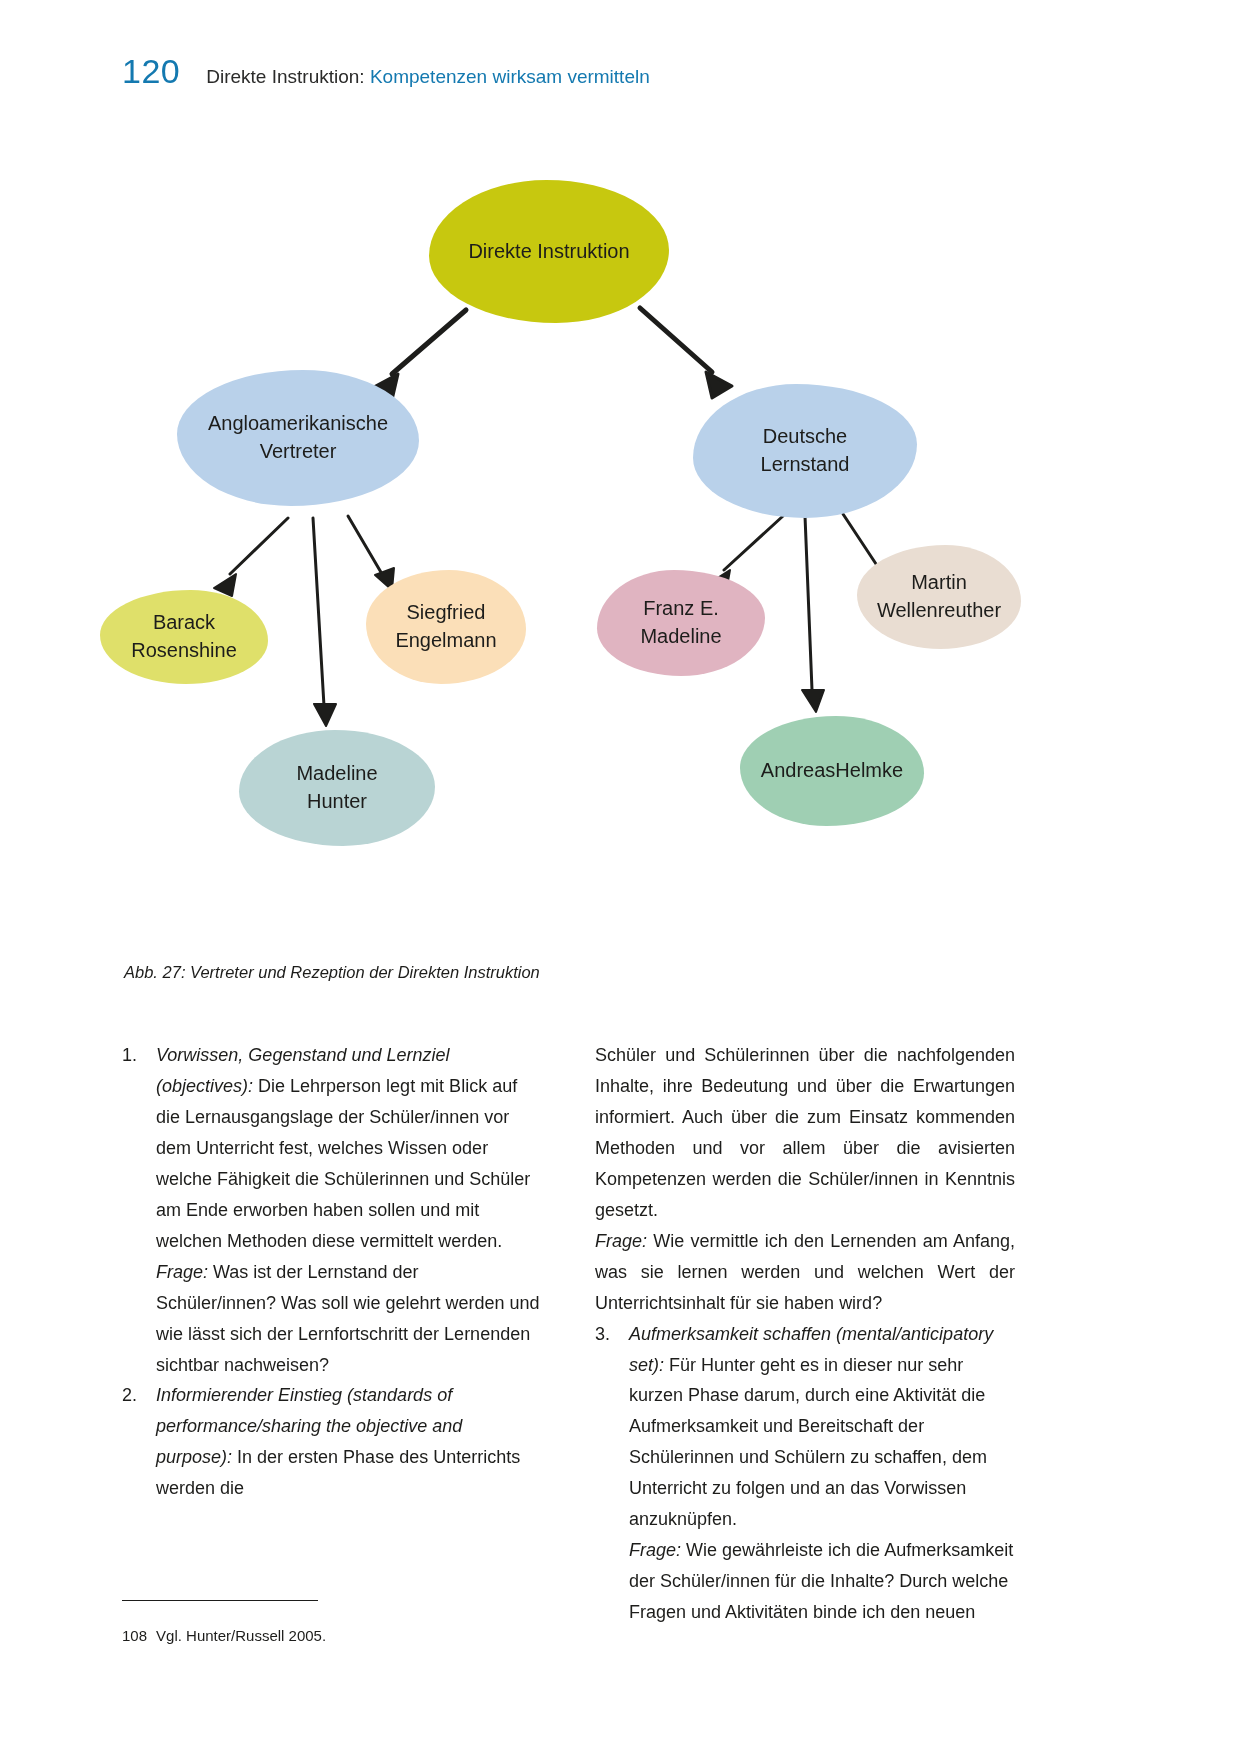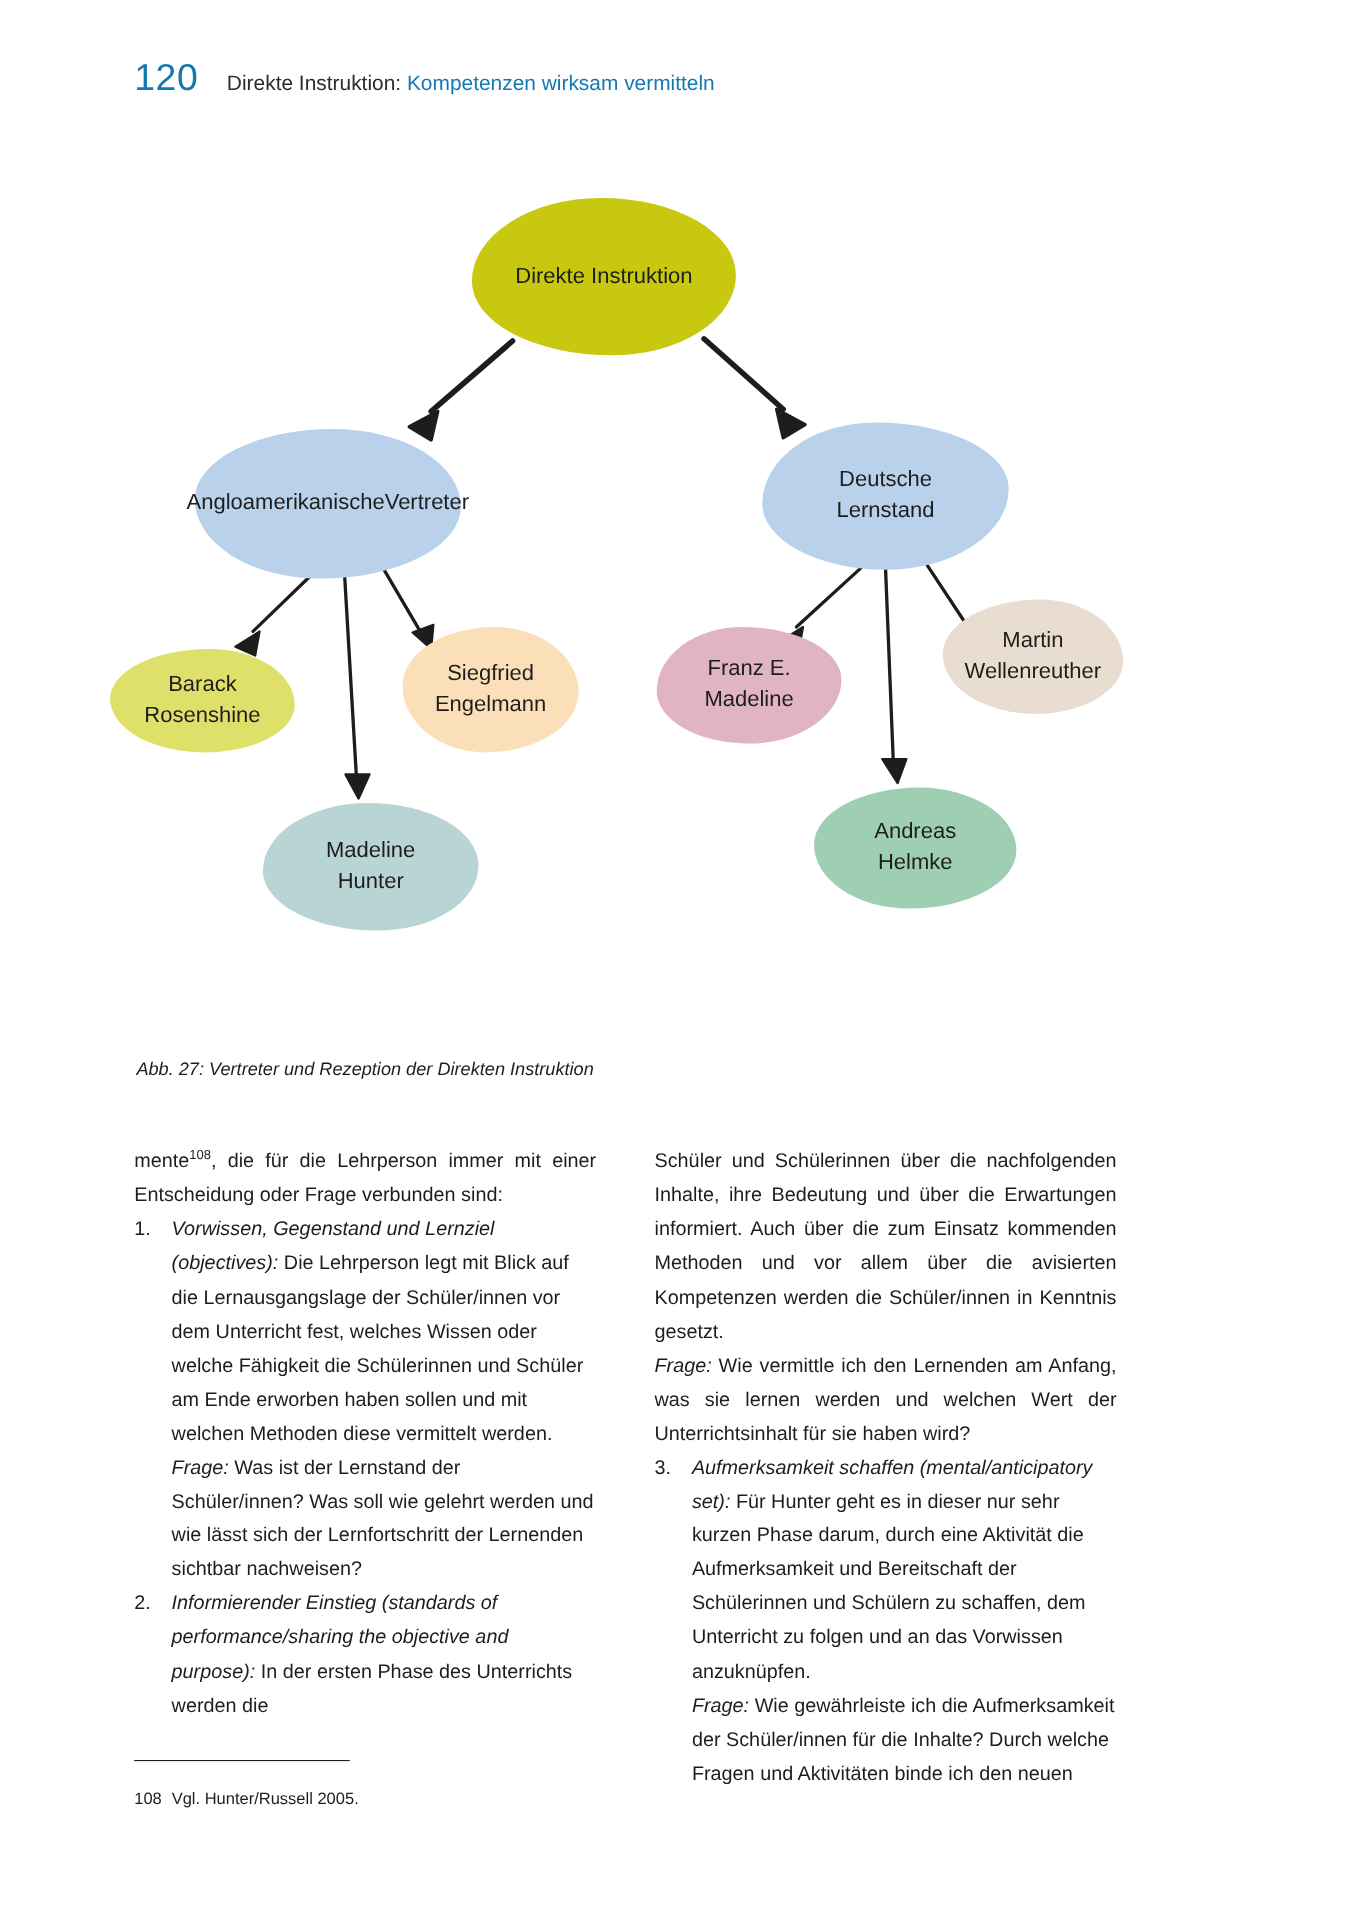--- a/index.html
+++ b/index.html
@@ -176,21 +176,21 @@
 
         <path d="M843 364 L880 420" stroke-width="3" fill="none"></path>
         <path d="M890 436 L873 421 L892 414 Z" stroke-width="2"></path>
       </g>
     </svg>
 
     <div class="node blob-a" style="left:429px; top:30px; width:240px; height:143px; background:#c7c80f;">
       <span>Direkte Instruktion</span>
     </div>
 
-    <div class="node blob-b" style="left:177px; top:240px; width:242px; height:136px; background:#b9d1ea; flex-direction:row;">
+    <div class="node blob-b" style="left:177px; top:220px; width:242px; height:136px; background:#b9d1ea; flex-direction:column;">
       <span>Angloamerikanische</span>
       <span>Vertreter</span>
     </div>
 
     <div class="node blob-c" style="left:693px; top:234px; width:224px; height:134px; background:#b9d1ea; flex-direction:column;">
       <span>Deutsche</span>
       <span>Lernstand</span>
     </div>
 
     <div class="node blob-d" style="left:100px; top:440px; width:168px; height:94px; background:#dfe06a; flex-direction:column;text-align:right;">
@@ -211,30 +211,29 @@
     <div class="node blob-c" style="left:597px; top:420px; width:168px; height:106px; background:#e0b4c1; flex-direction:column;">
       <span>Franz E.</span>
       <span>Madeline</span>
     </div>
 
     <div class="node blob-d" style="left:857px; top:395px; width:164px; height:104px; background:#e9ddd2; flex-direction:column;">
       <span>Martin</span>
       <span>Wellenreuther</span>
     </div>
 
-    <div class="node blob-b" style="left:740px; top:566px; width:184px; height:110px; background:#9fcfb3; flex-direction:column;">
+    <div class="node blob-b" style="left:740px; top:566px; width:184px; height:110px; background:#9fcfb3; flex-direction:row;">
       <span>Andreas</span>
       <span>Helmke</span>
     </div>
   </div>
 
   <div class="caption">Abb. 27: Vertreter und Rezeption der Direkten Instruktion</div>
 
   <div class="col col-left">
-    <p class="para"><span>mente</span><sup class="fn">108</sup><span>, die für die Lehrperson immer mit einer Entscheidung oder Frage verbunden sind:</span></p>
 
     <ol class="steps">
       <li>
         <span class="num">1.</span>
         <span class="it">Vorwissen, Gegenstand und Lernziel (objectives):</span><span> Die Lehrperson legt mit Blick auf die Lernausgangslage der Schüler/innen vor dem Unterricht fest, welches Wissen oder welche Fähigkeit die Schülerinnen und Schüler am Ende erworben haben sollen und mit welchen Methoden diese vermittelt werden.</span><br>
         <span class="it">Frage:</span><span> Was ist der Lernstand der Schüler/innen? Was soll wie gelehrt werden und wie lässt sich der Lernfortschritt der Lernenden sichtbar nachweisen?</span>
       </li>
       <li>
         <span class="num">2.</span>
         <span class="it">Informierender Einstieg (standards of performance/sharing the objective and purpose):</span><span> In der ersten Phase des Unterrichts werden die</span>

